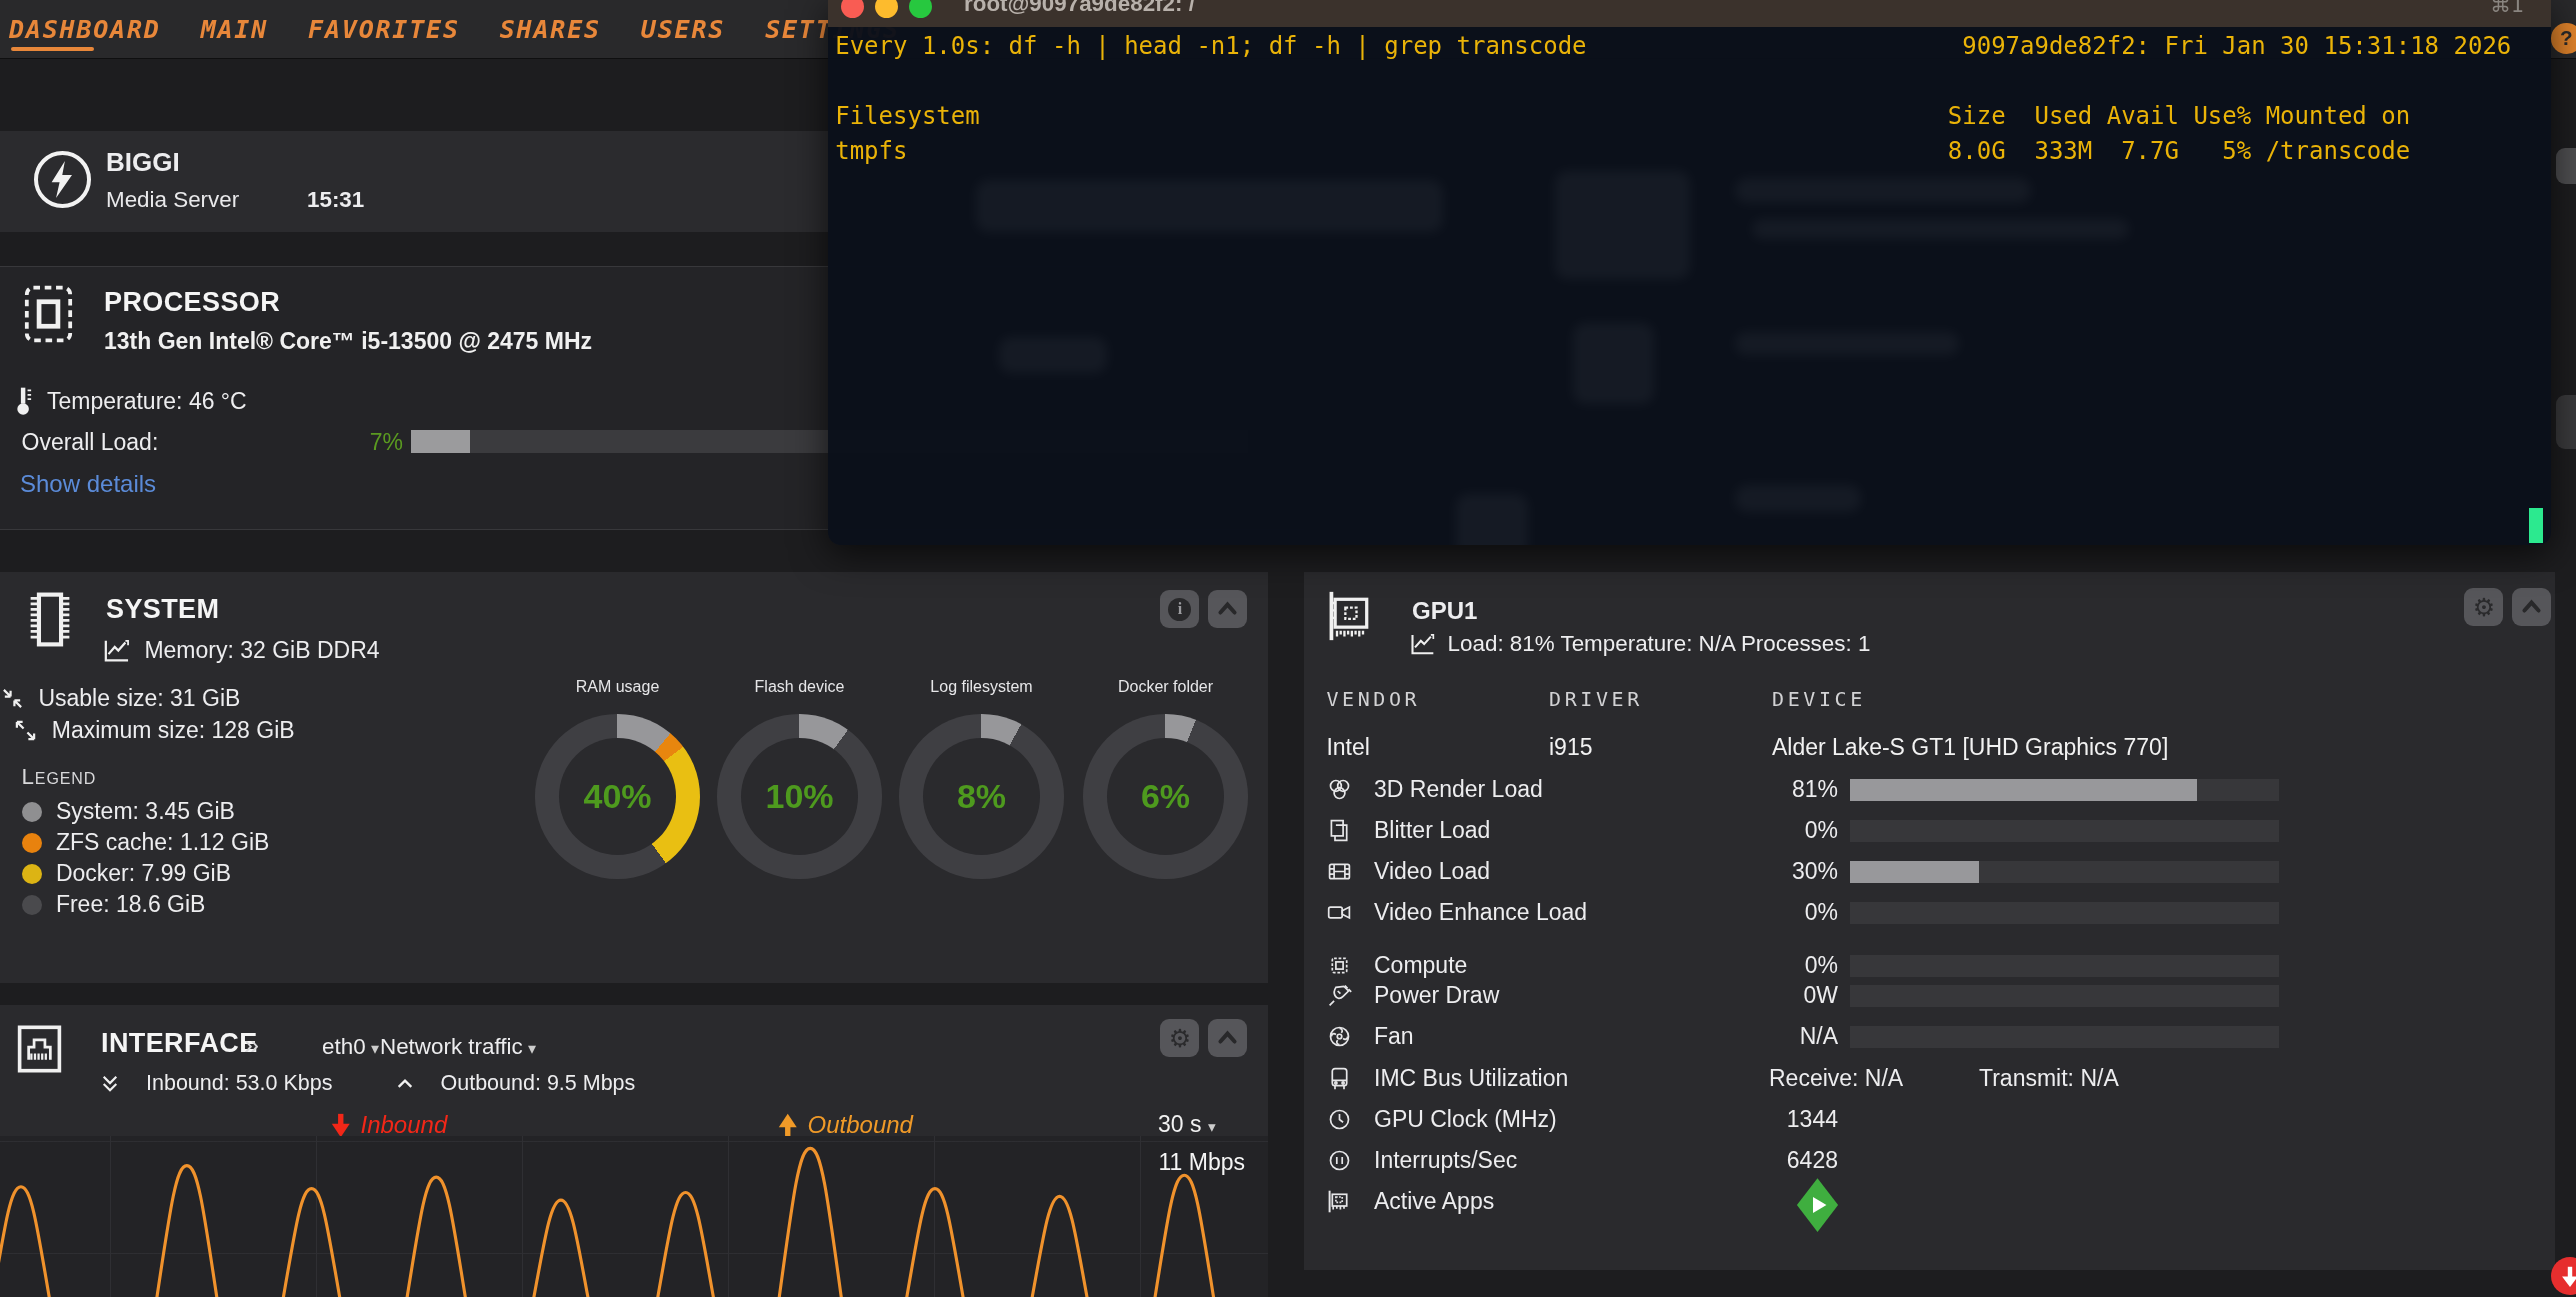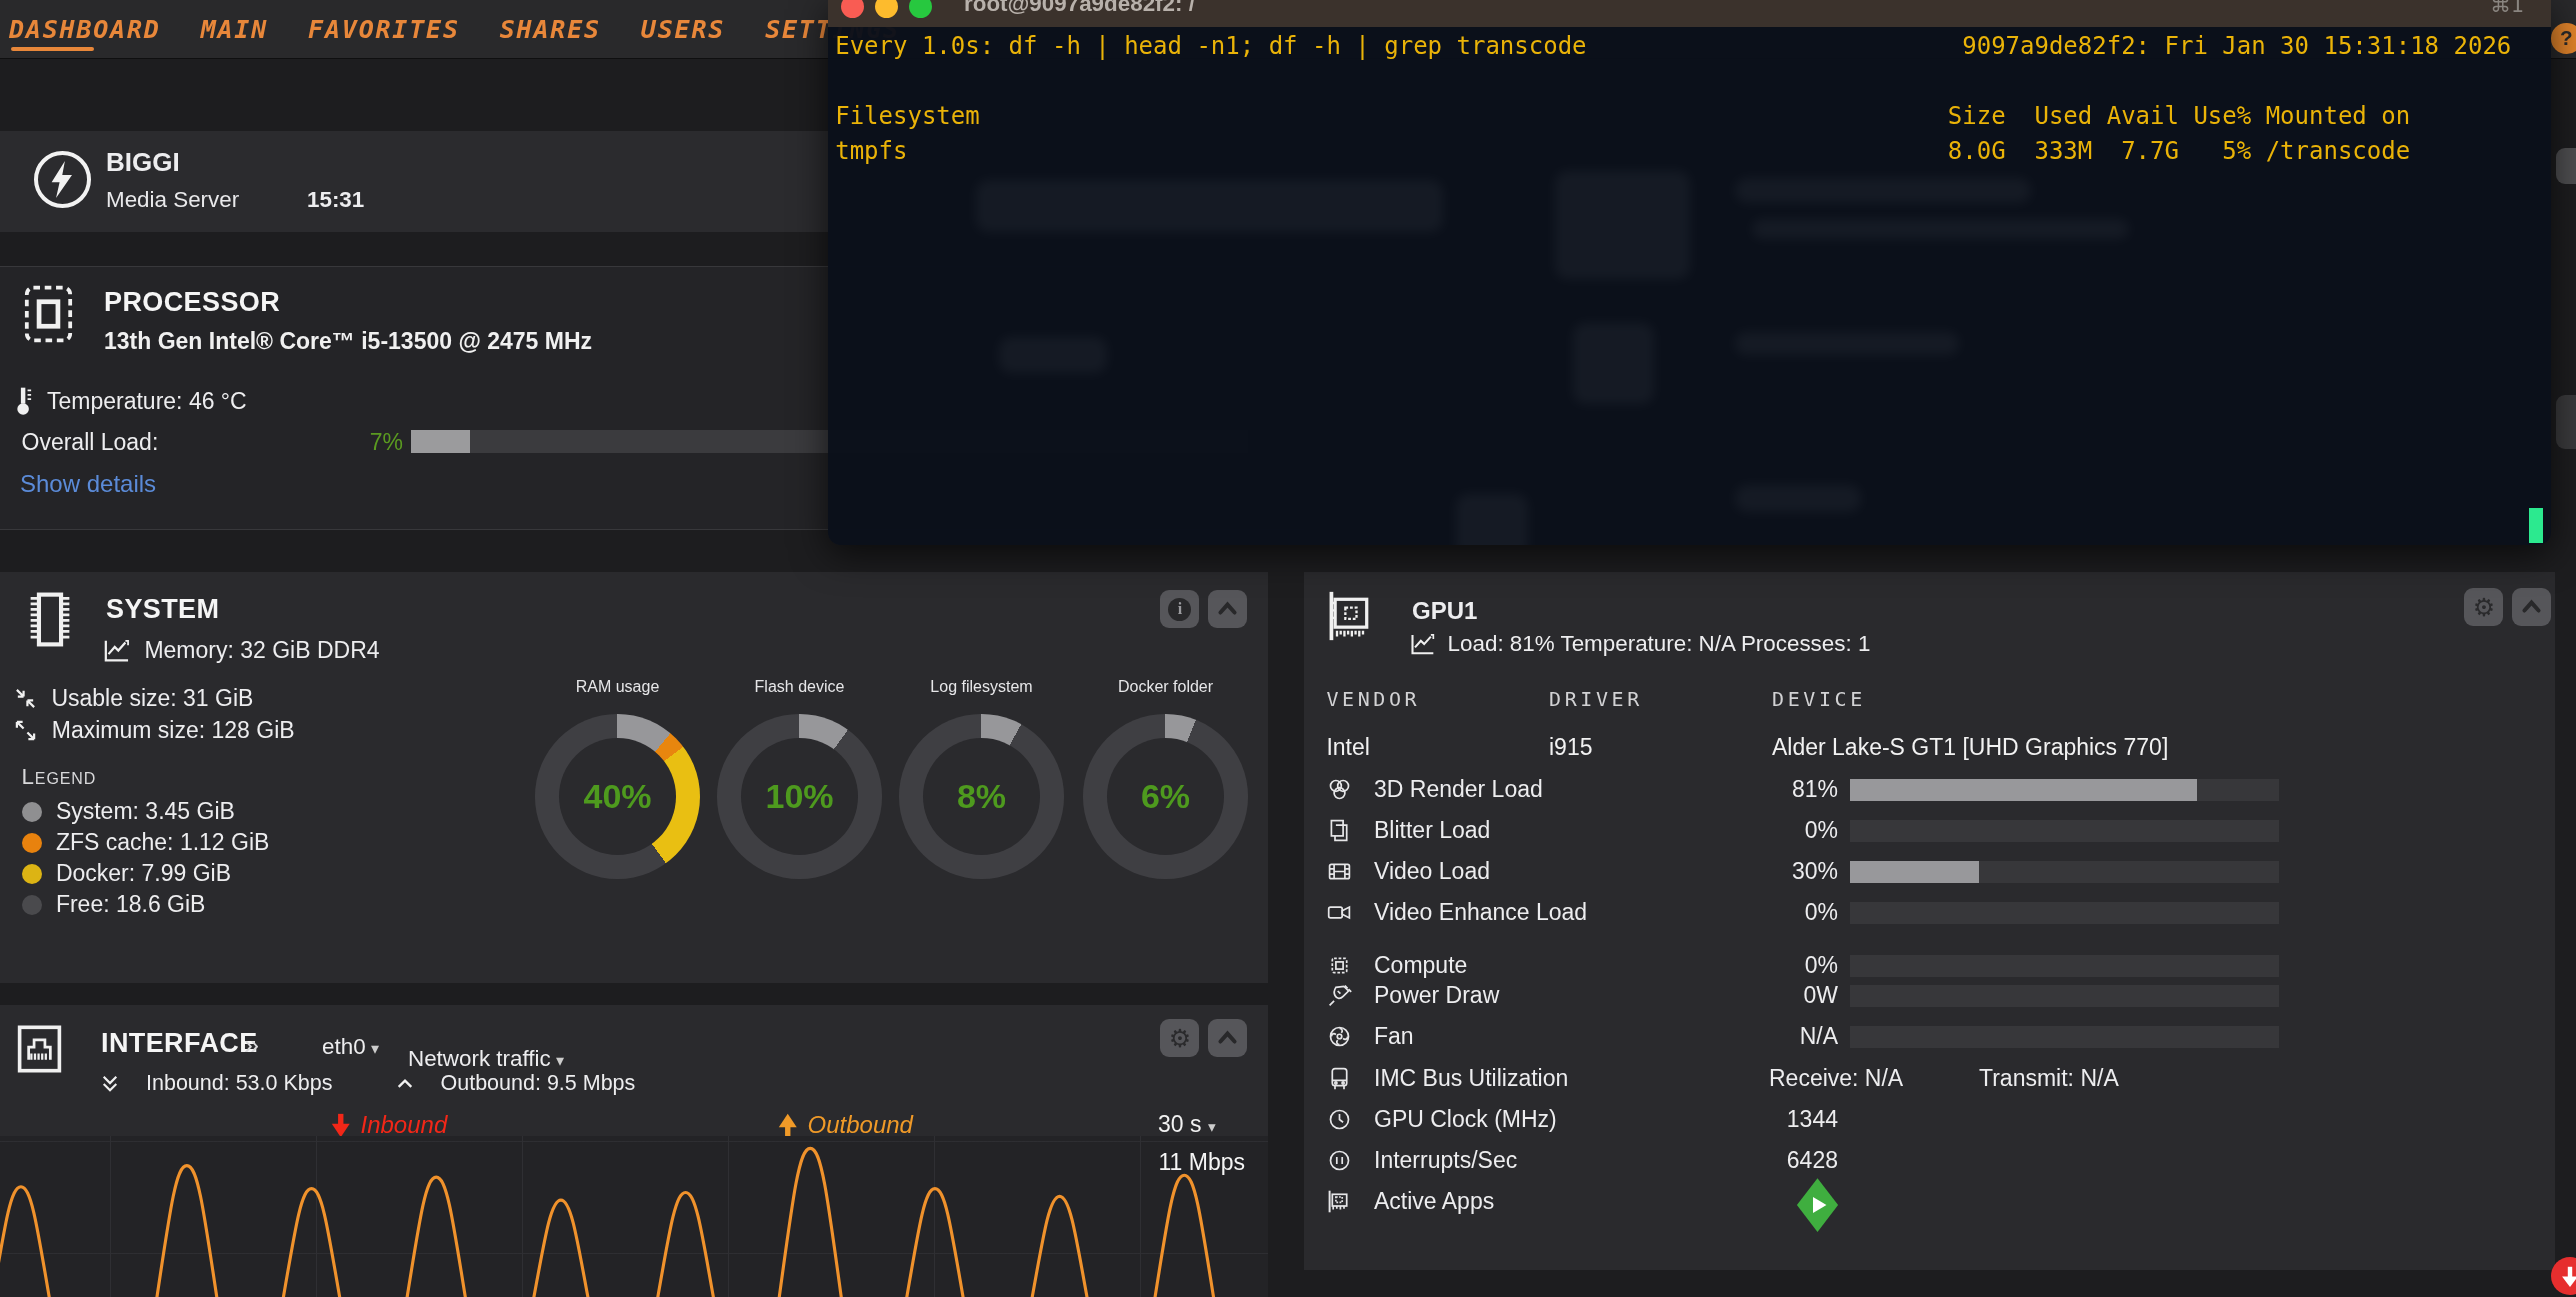--- a/index.html
+++ b/index.html
@@ -46,21 +46,21 @@
   #proc .load-bar{position:absolute;left:411px;top:163px;width:837px;height:23px;background:#3b3b3e;}
   #proc .load-bar .fill{height:100%;background:#9b9b9d;}
   #proc .details{position:absolute;left:20px;top:203px;font-size:24px;color:#5b8bd8;cursor:pointer;}
 
   
   #system{top:572px;left:0;width:1268px;height:411px;}
   #system .ram-icon{position:absolute;left:21.5px;top:18px;}
   #system .s-title{position:absolute;left:106px;top:21.5px;}
   #system .mem-row{position:absolute;left:103px;top:65px;display:flex;align-items:center;gap:14.4px;font-size:23px;}
   .kv-row{display:flex;align-items:center;gap:14.4px;font-size:23px;}
-  #system .usable{position:absolute;left:14px;top:113px;}
+  #system .usable{position:absolute;left:1px;top:113px;}
   #system .maximum{position:absolute;left:14.4px;top:145px;}
   #system .legend-title{position:absolute;left:21.5px;top:192px;font-size:22.4px;color:#d8d8da;font-variant:small-caps;letter-spacing:0.9px;}
   #system .legend{position:absolute;left:21.5px;top:228px;display:flex;flex-direction:column;gap:8px;}
   .legend-item{display:flex;align-items:center;gap:14.4px;font-size:23px;height:23px;}
   .legend-dot{width:20px;height:20px;border-radius:50%;}
   .donut-wrap{position:absolute;top:106px;width:165px;text-align:center;}
   .donut-label{font-size:16px;color:#e6e6e8;margin-bottom:18px;white-space:nowrap;}
   .donut{position:relative;width:165px;height:165px;border-radius:50%;margin:0 auto;}
   .donut .hole{position:absolute;inset:24px;border-radius:50%;background:#2a2a2d;
                display:flex;align-items:center;justify-content:center;}
@@ -279,21 +279,21 @@
         <rect x="4" y="4" width="44" height="48" stroke-width="4"></rect>
         <path d="M14 40V26h6v-8h12v8h6v14" stroke-width="3"></path>
         <path d="M17 40v-7M21 40v-7M25 40v-7M29 40v-7M33 40v-7" stroke-width="2.5"></path>
       </svg>
     </div>
     <div class="i-title panel-title">INTERFACE</div>
     <div class="chevrons">»</div>
     <div class="dd" style="left:322px;">
       <span>eth0</span><span class="caret">▾</span>
     </div>
-    <div class="dd" style="left:408px;margin-top:12px;">
+    <div class="dd" style="left:380px;">
       <span>Network traffic</span><span class="caret">▾</span>
     </div>
     <div class="panel-buttons" style="right:20.6px;top:14.4px;">
       <div class="pbtn">
           <span class="gear-glyph">⚙</span>
         </div>
       <div class="pbtn">
         <svg width="23" height="20" viewBox="0 0 26 22">
             <polyline points="5,15 13,6 21,15" fill="none" stroke="#28282a" stroke-width="4.5" stroke-linecap="round"></polyline>
           </svg>

